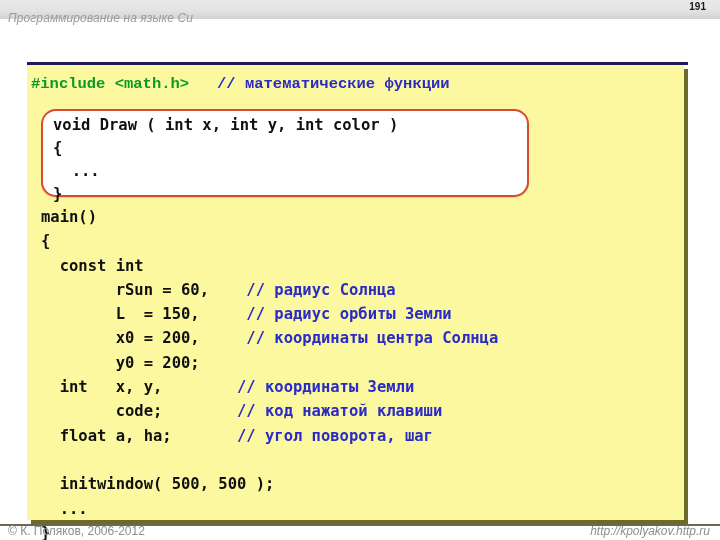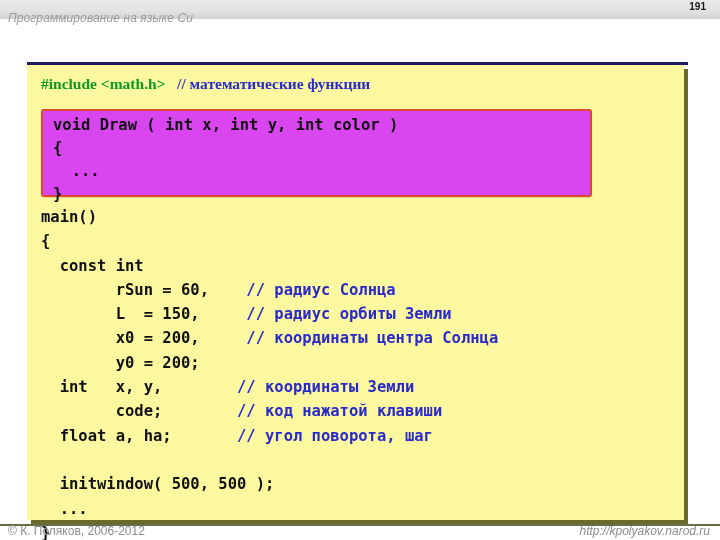--- a/index.html
+++ b/index.html
@@ -79,43 +79,43 @@
     top: 65px;
     width: 657px;
     height: 455px;
     background: #fbf8a0;
     box-shadow: 4px 4px 0 0 #6b6a2a;
     box-sizing: border-box;
   }
 
   .code-text {
     position: absolute;
-    left: 14px;
+    left: 4px;
     top: 7px;
-    font-family: Liberation Serif, serif;
+    font-family: Liberation Mono, monospace;
     font-size: 15.5px;
     font-weight: bold;
     line-height: 24.3px;
     color: #101010;
     white-space: pre;
   }
 
   .kw-include { color: #0c9a24; }
   .cmt { color: #2a2ac8; }
 
   
   .inner-box {
     position: absolute;
     left: 14px;
     top: 44px;
-    width: 551px;
+    width: 488px;
     height: 88px;
-    background: #d946ef;
+    background: #ffffff;
     border: 2px solid #d84a32;
-    border-radius: 3px;
+    border-radius: 15px;
     box-sizing: border-box;
     box-shadow: 0 1px 1px rgba(120,60,40,0.18);
   }
   .inner-text {
     position: absolute;
     left: 10px;
     top: 3px;
     font-family: "DejaVu Sans Mono", "Liberation Mono", monospace;
     font-size: 15.5px;
     font-weight: bold;
@@ -188,15 +188,15 @@
   ...
 }</div>
     </div>
 
     <div class="code-lower"><div>main()</div><div>{</div><div>  const int</div><div><span>        rSun = 60,    </span><span class="cmt">// радиус Солнца</span></div><div><span>        L  = 150,     </span><span class="cmt">// радиус орбиты Земли</span></div><div><span>        x0 = 200,     </span><span class="cmt">// координаты центра Солнца</span></div><div>        y0 = 200;</div><div><span>  int   x, y,        </span><span class="cmt">// координаты Земли</span></div><div><span>        code;        </span><span class="cmt">// код нажатой клавиши</span></div><div><span>  float a, ha;       </span><span class="cmt">// угол поворота, шаг</span></div><div>&nbsp;</div><div>  initwindow( 500, 500 );</div><div>  ...</div><div>}</div></div>
 
   </div>
 
   <div class="footer-rule"></div>
   <div class="footer-left">© К. Поляков, 2006-2012</div>
-  <div class="footer-right">http://kpolyakov.narod.ru</div>
+  <div class="footer-right">http://kpolyakov.http.ru</div>
 
 </div>
 
 </body></html>

